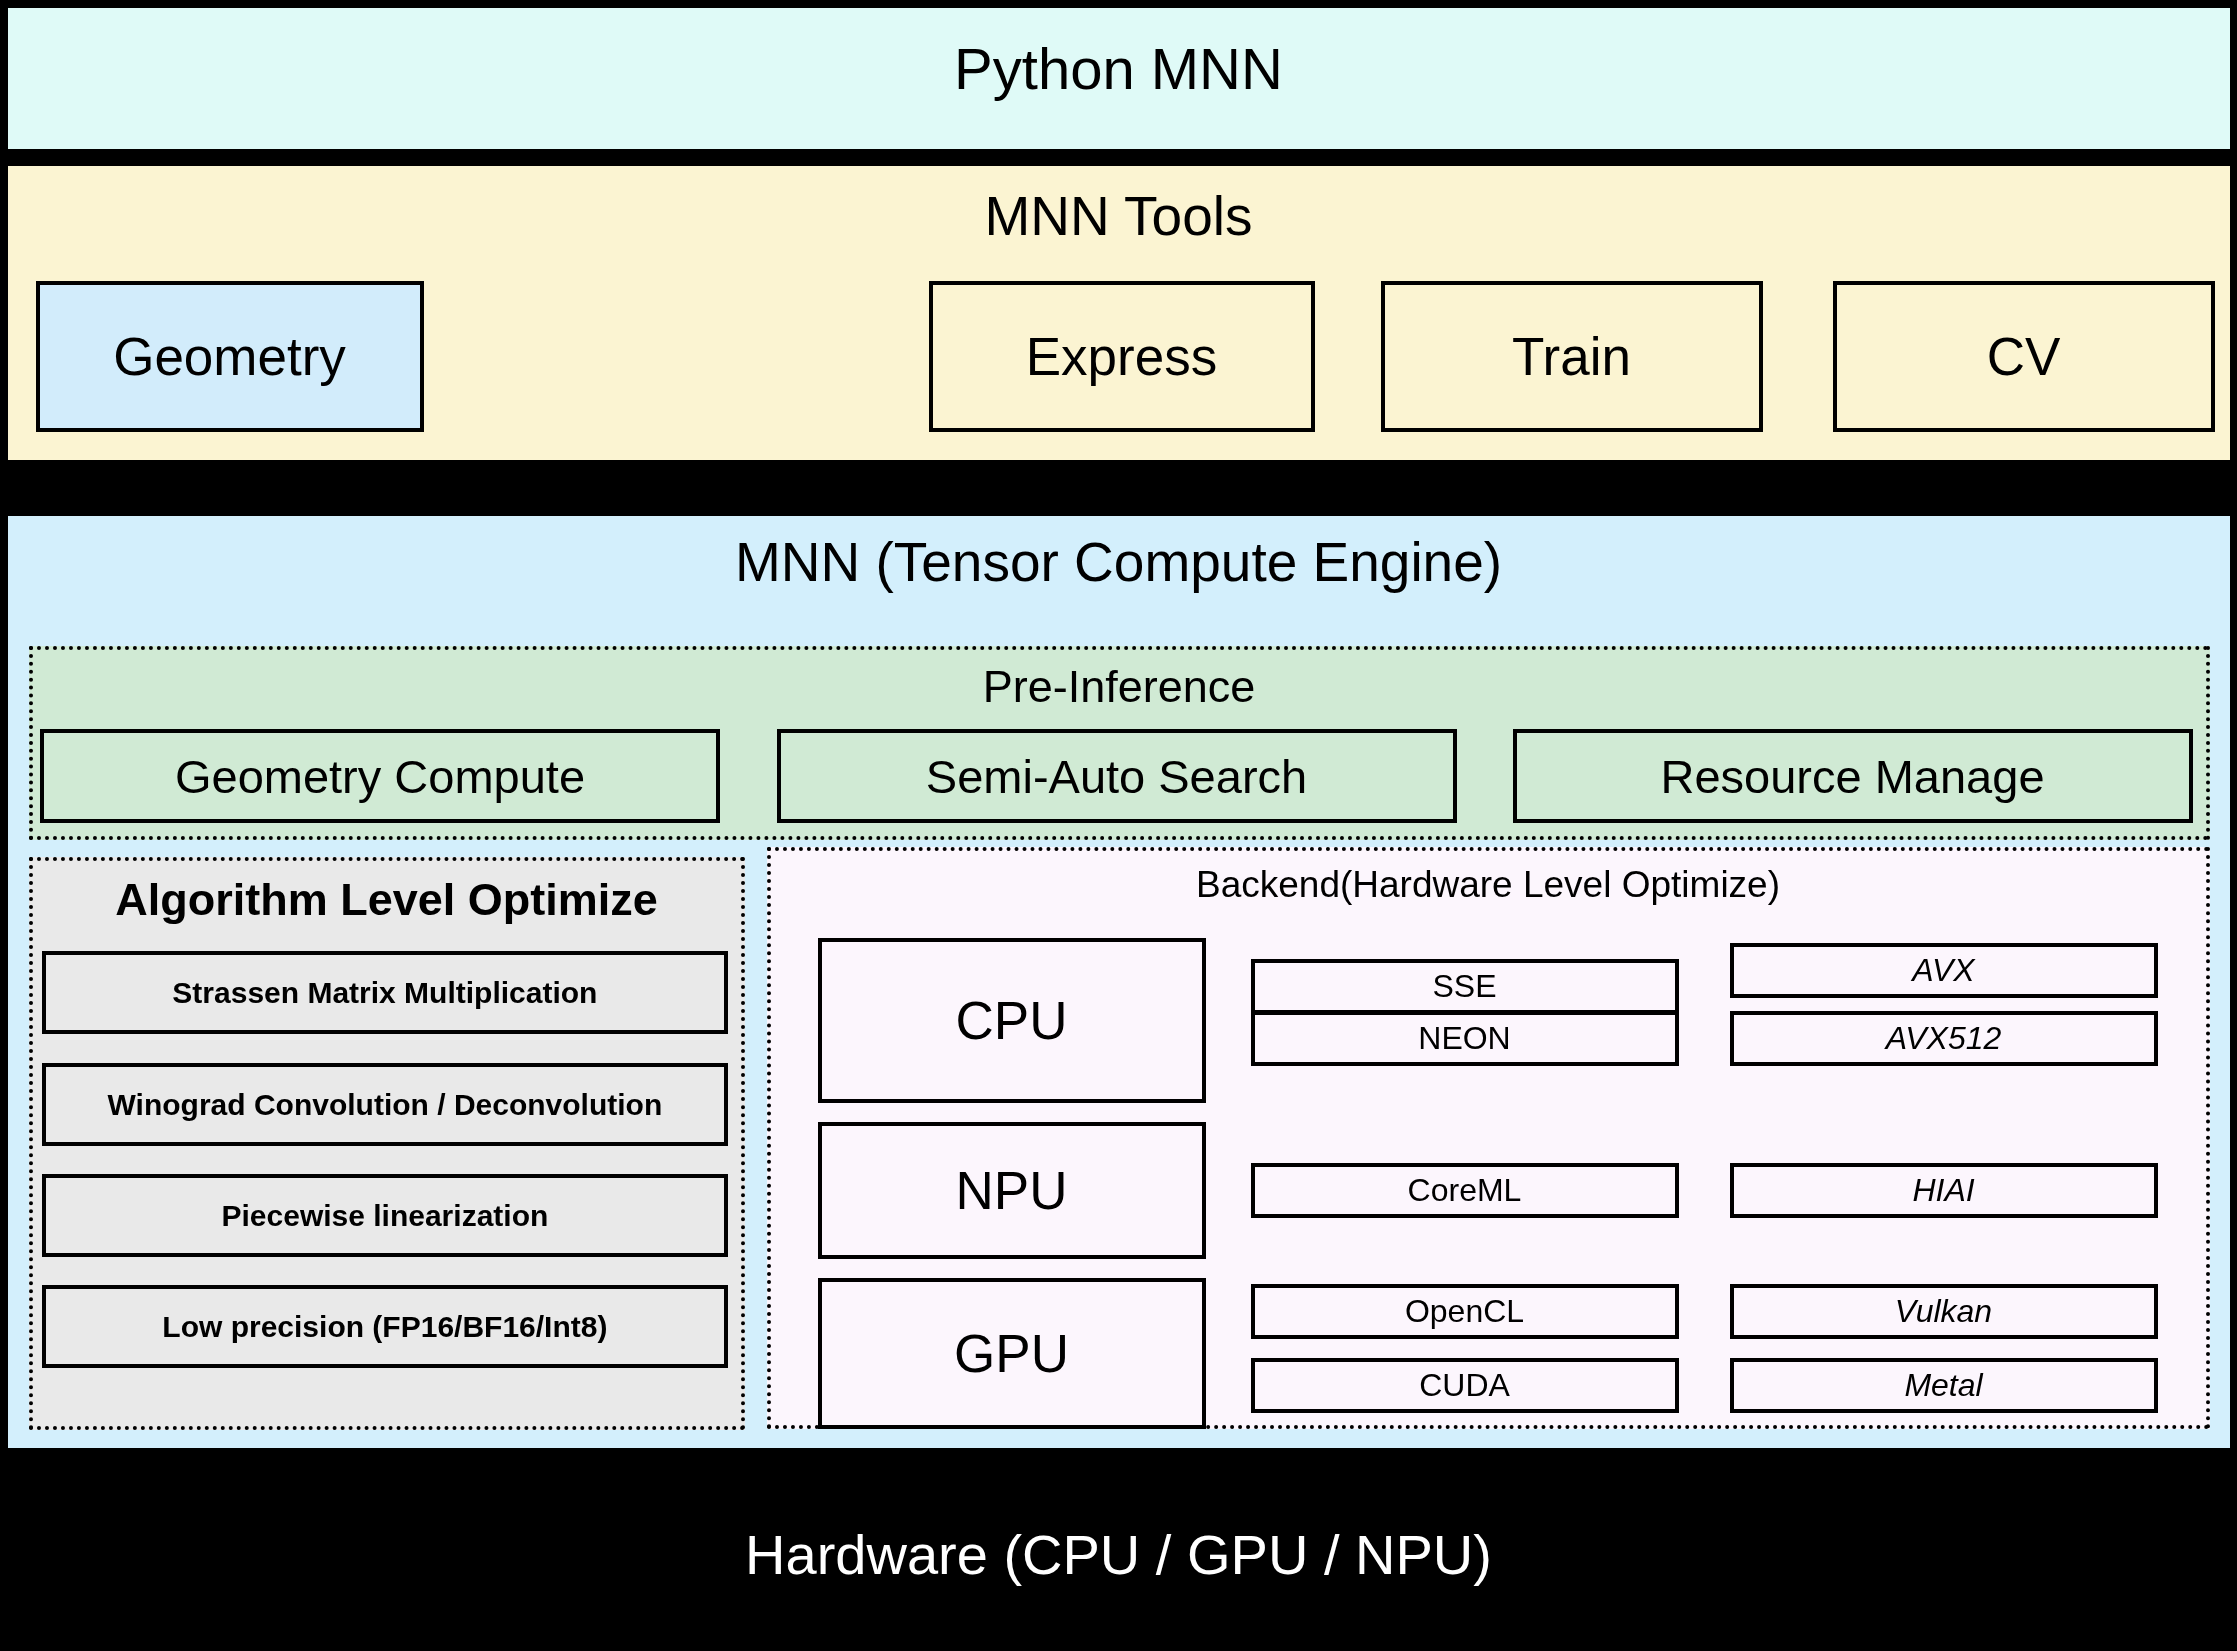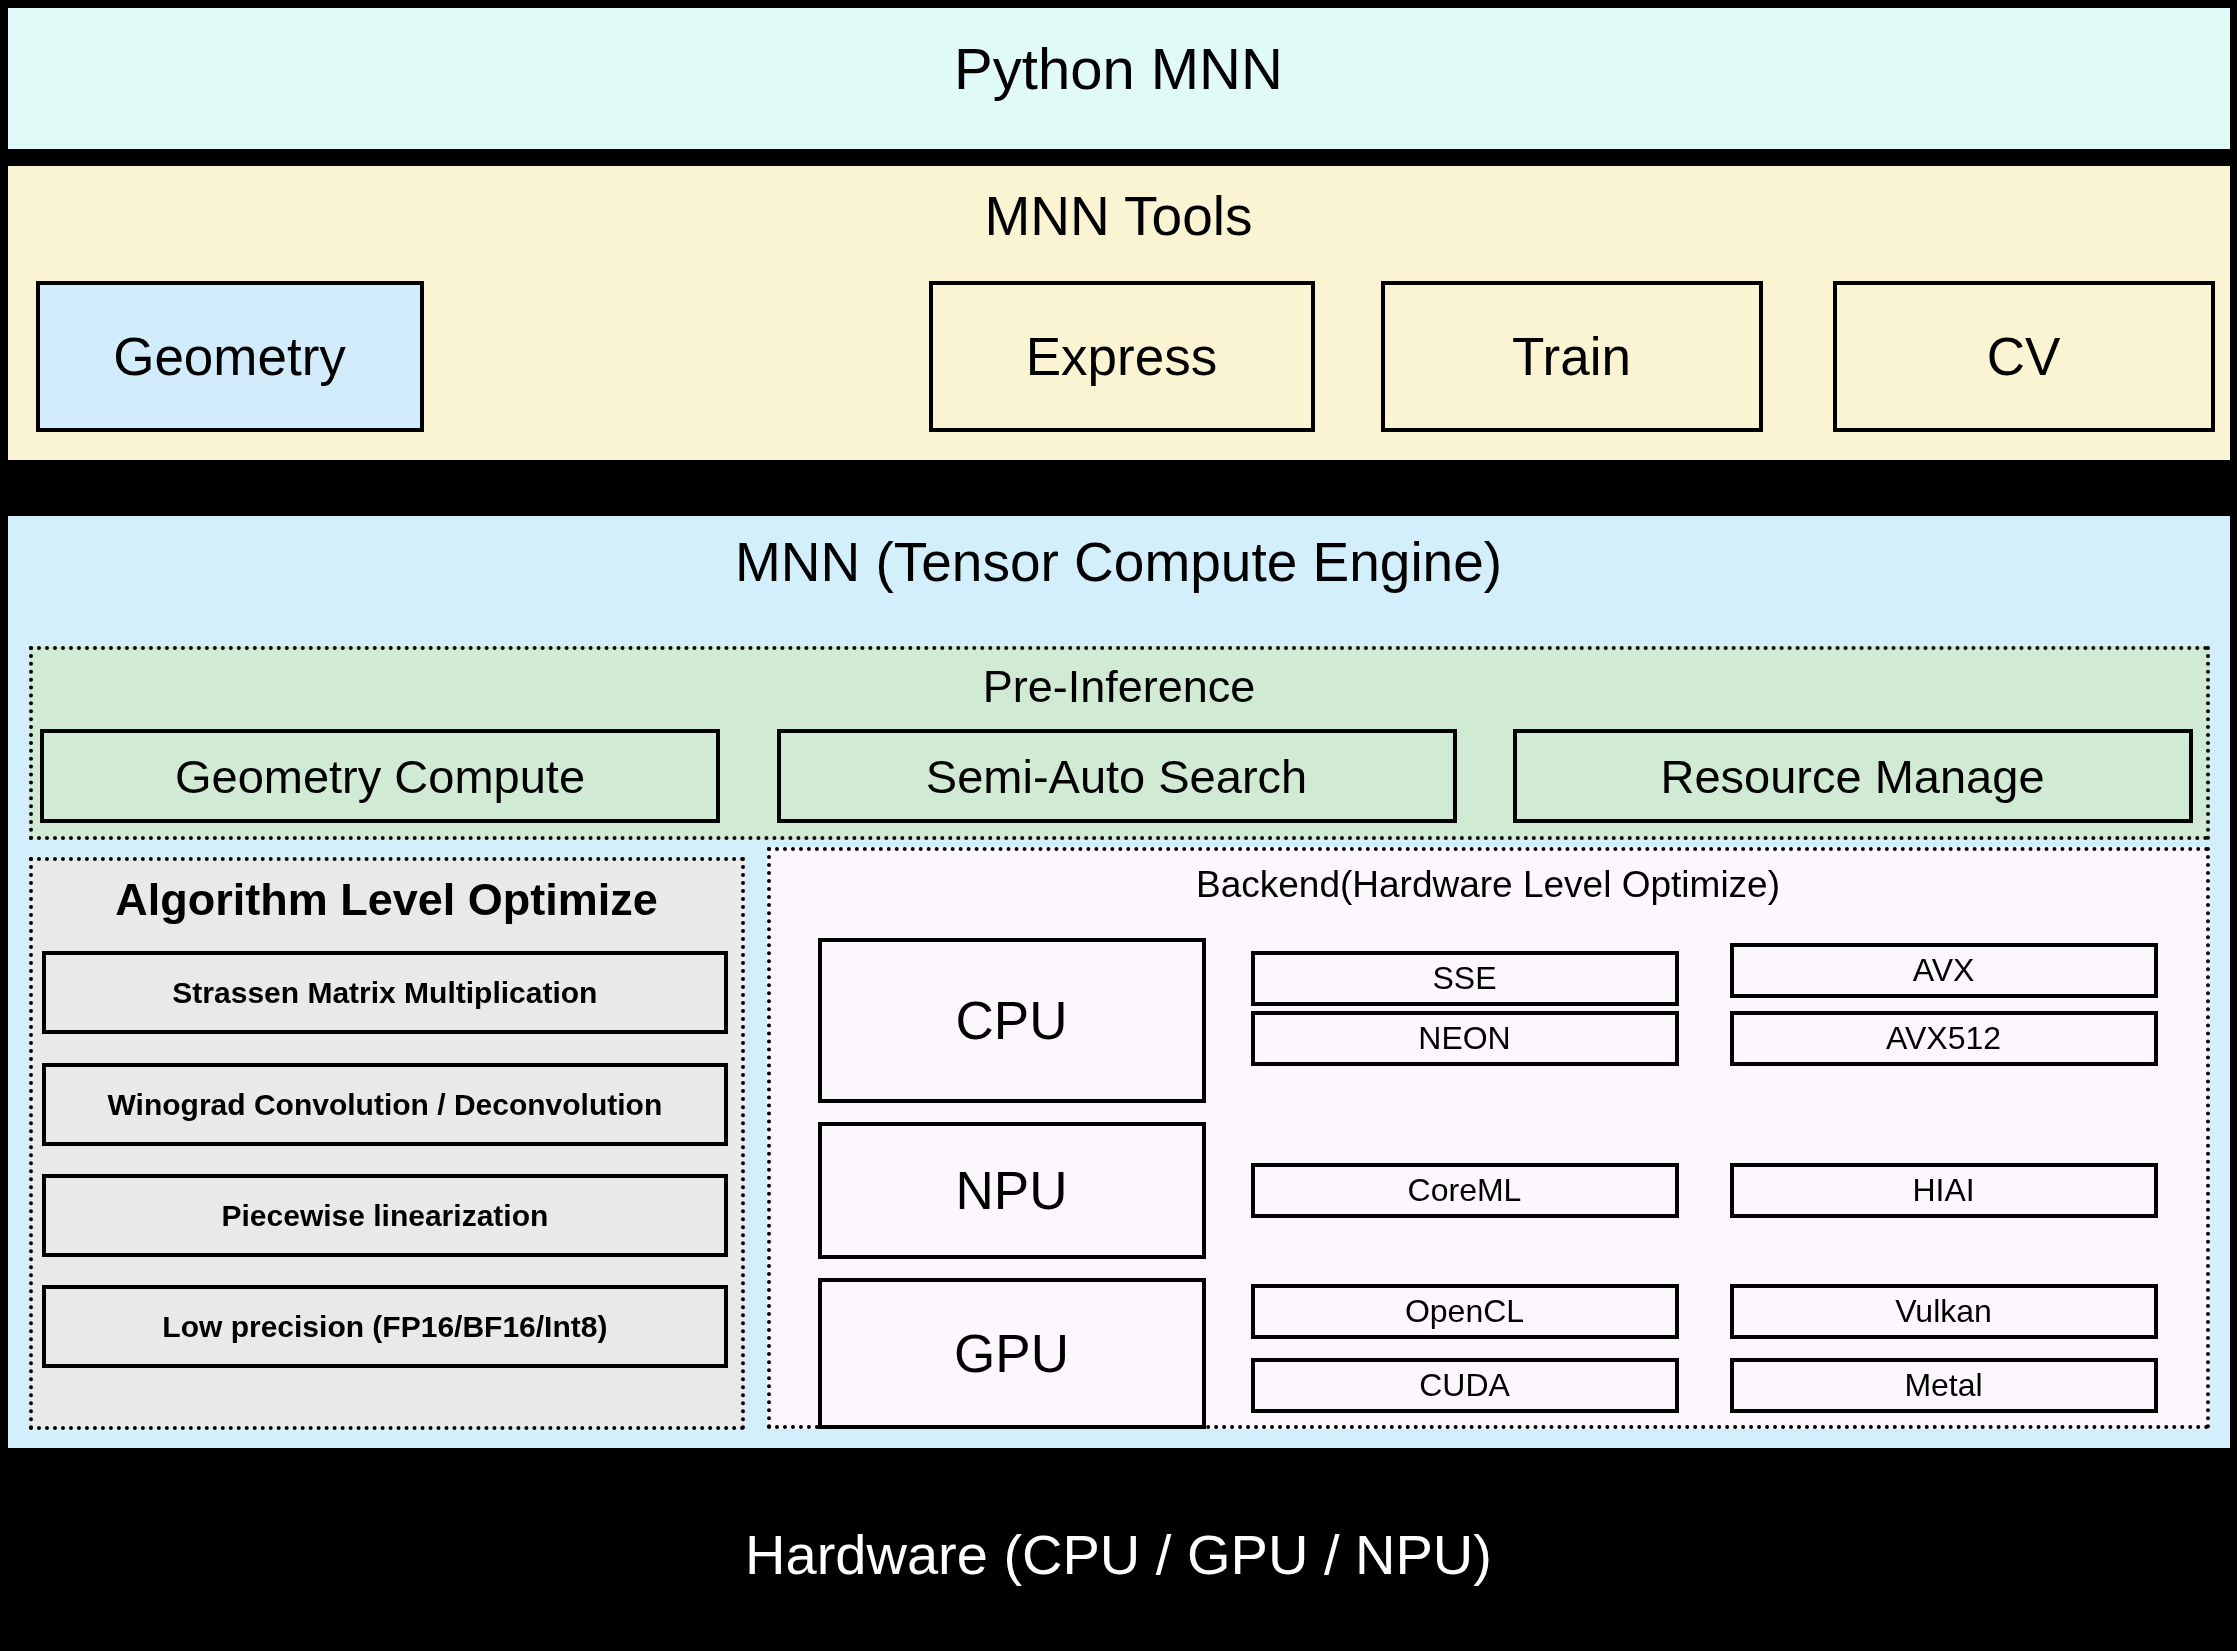--- a/index.html
+++ b/index.html
@@ -202,21 +202,21 @@
     box-sizing: border-box;
     background: #fcf6fd;
     display: flex;
     align-items: center;
     justify-content: center;
     font-size: 32px;
     color: #000000;
     white-space: nowrap;
   }
   .impl-col-a { left: 480px; width: 428px; }
-  .impl-col-b { left: 959px; width: 428px; }
+  .impl-col-b { left: 959px; width: 428px; font-style: italic; }
 
   
   #hardware-bar {
     position: absolute;
     left: 0;
     top: 1456px;
     width: 2237px;
     height: 196px;
     background: #000000;
     display: flex;
@@ -292,21 +292,21 @@
         <span>Low precision (FP16/BF16/Int8)</span>
       </div>
     </div>
 
     <div id="backend-box">
       <div class="sub-title">Backend(Hardware Level Optimize)</div>
 
       <div class="hw-box" style="top:87px; height:165px;">
         <span>CPU</span>
       </div>
-      <div class="impl-box impl-col-a" style="top:100px;">
+      <div class="impl-box impl-col-a" style="top:108px;">
         <span>SSE</span>
       </div>
       <div class="impl-box impl-col-b" style="top:92px;">
         <span>AVX</span>
       </div>
       <div class="impl-box impl-col-a" style="top:160px;">
         <span>NEON</span>
       </div>
       <div class="impl-box impl-col-b" style="top:160px;">
         <span>AVX512</span>

